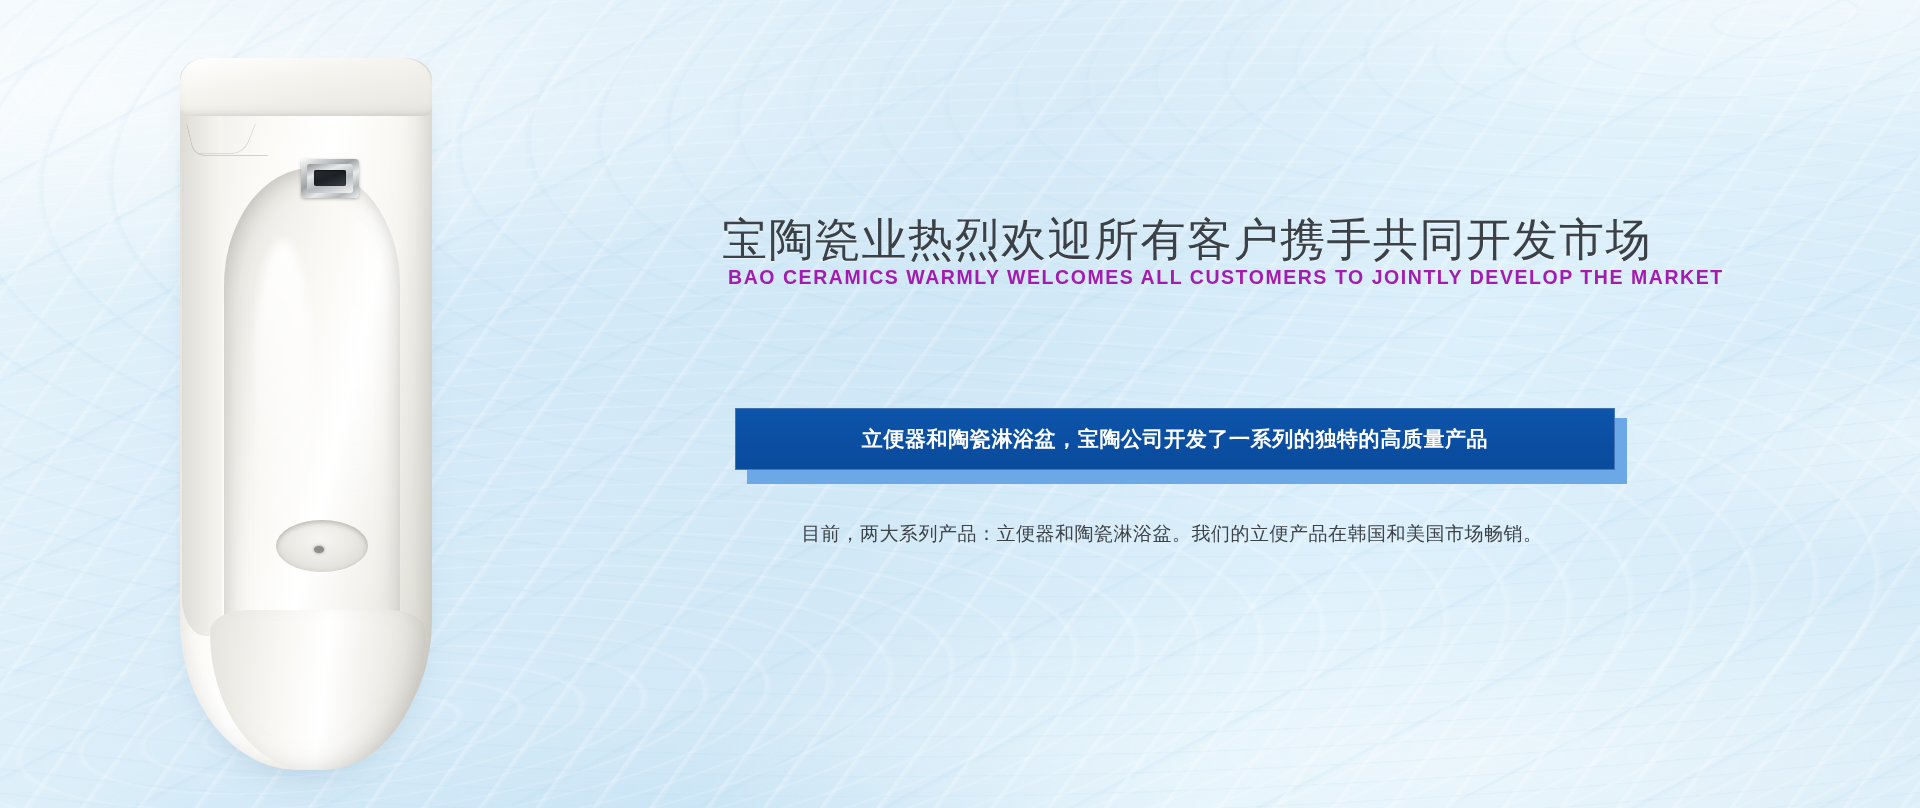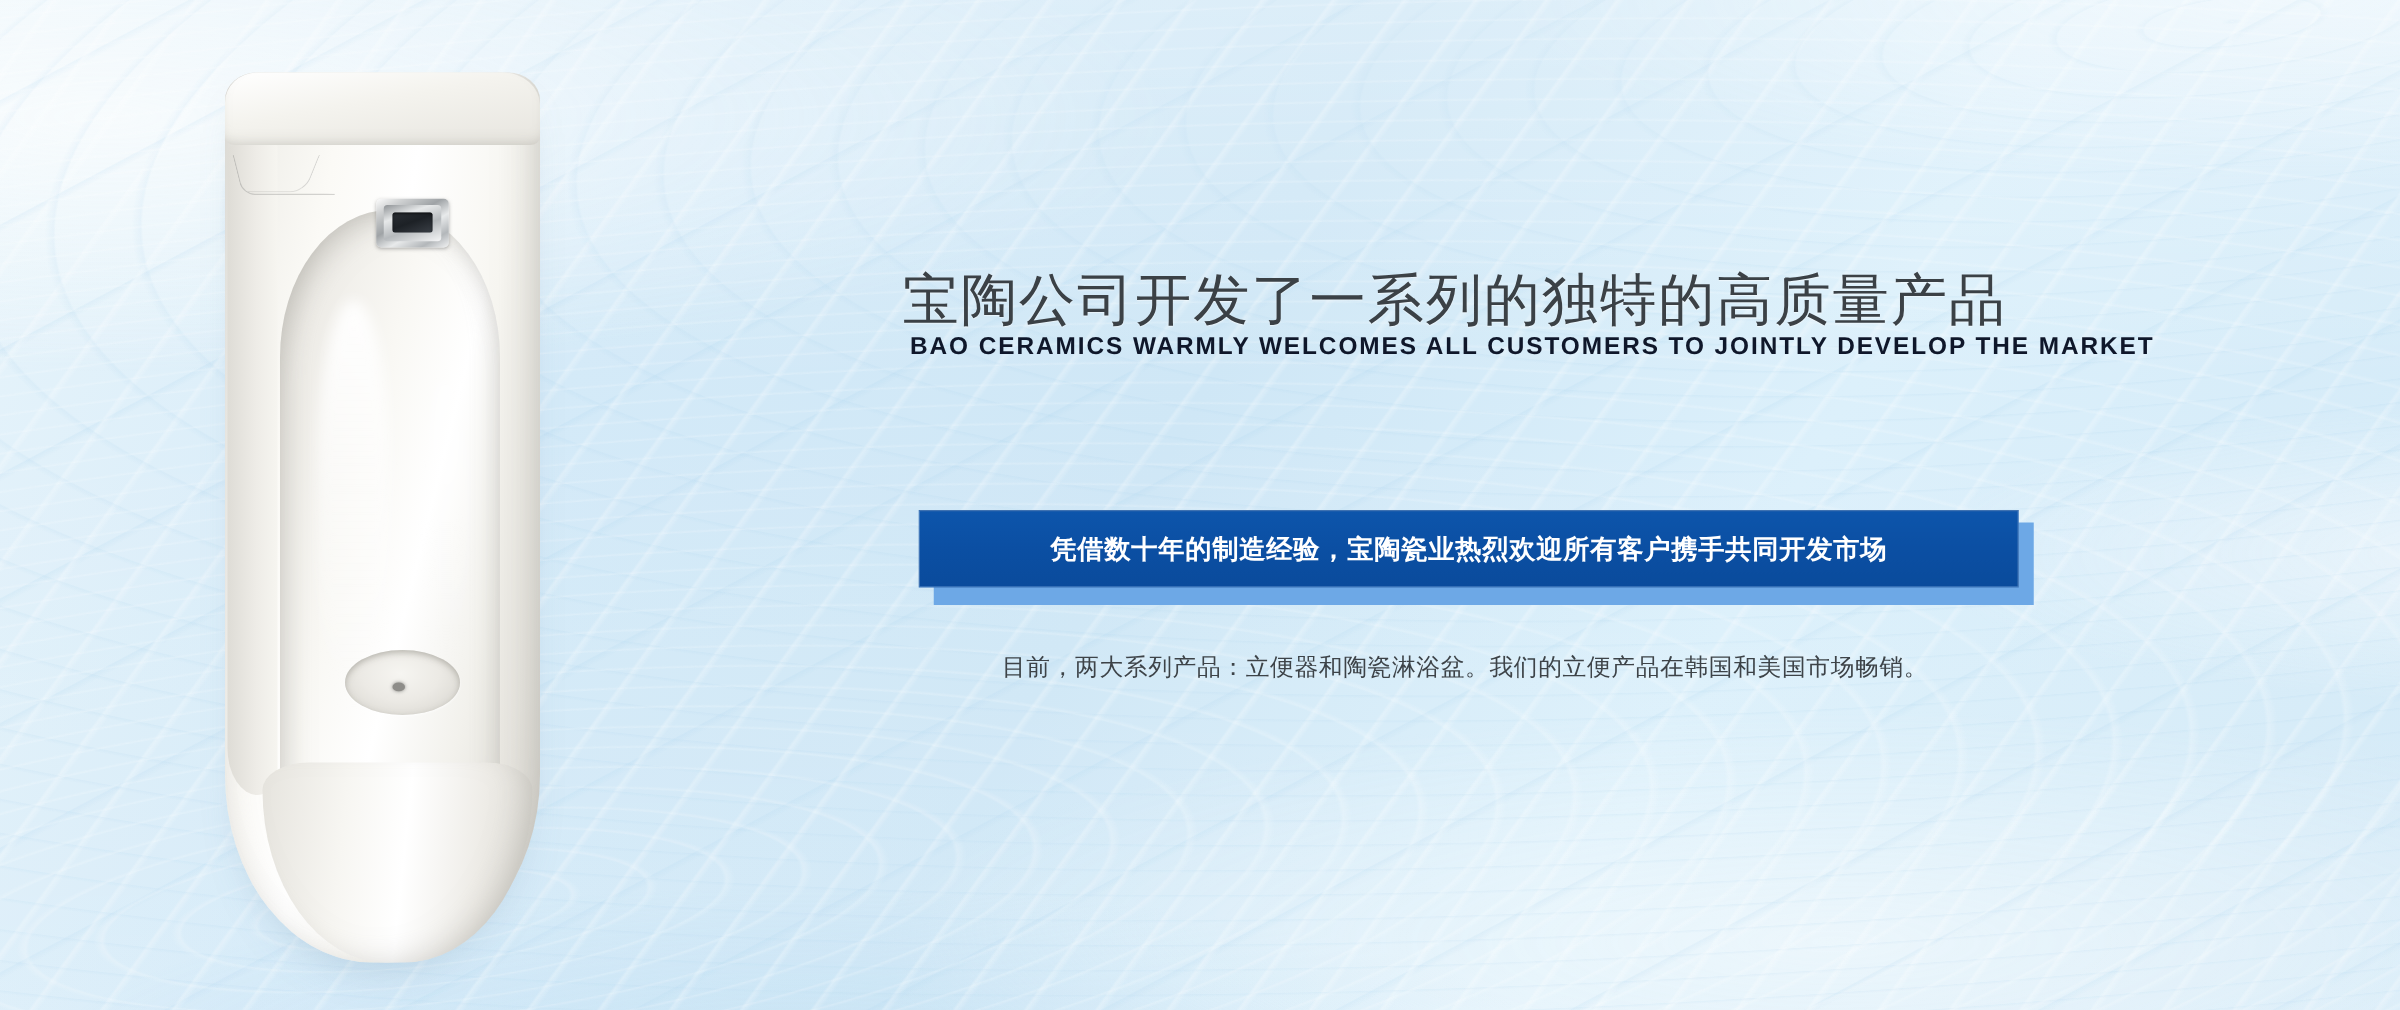--- a/index.html
+++ b/index.html
@@ -222,21 +222,21 @@
     white-space:nowrap;
     text-shadow:0 1px 1px rgba(255,255,255,.55);
   }
   .subhead {
     position:absolute;
     left:728px; top:266px;
     width:900px;
     font-size:19.5px;
     font-weight:600;
     letter-spacing:1.55px;
-    color:#0f172a;
+    color:#a21caf;
     white-space:nowrap;
   }
 
   
   .ribbon-wrap {
     position:absolute;
     left:735px; top:408px;
     width:880px; height:66px;
   }
   .ribbon-shadow {
@@ -297,27 +297,27 @@
     <div class="urinal-skirt"></div>
     <div class="urinal-drain"></div>
     <div class="urinal-drain-hole"></div>
     <div class="sensor-plate"></div>
     <div class="sensor-inner"></div>
     <div class="sensor-eye"></div>
   </div>
 
   <div class="copy">
 
-    <div class="headline">宝陶公司开发了一系列的独特的高质量产品</div>
+    <div class="headline">宝陶瓷业热烈欢迎所有客户携手共同开发市场</div>
 
     <div class="subhead">BAO CERAMICS WARMLY WELCOMES ALL CUSTOMERS TO JOINTLY DEVELOP THE MARKET</div>
 
     <div class="ribbon-wrap">
       <div class="ribbon-shadow"></div>
       <div class="ribbon"></div>
-      <div class="ribbon-text">凭借数十年的制造经验，宝陶瓷业热烈欢迎所有客户携手共同开发市场</div>
+      <div class="ribbon-text">立便器和陶瓷淋浴盆，宝陶公司开发了一系列的独特的高质量产品</div>
     </div>
 
     <div class="body-copy">目前，两大系列产品：立便器和陶瓷淋浴盆。我们的立便产品在韩国和美国市场畅销。</div>
 
   </div>
 
 </div>
 
 </body></html>

